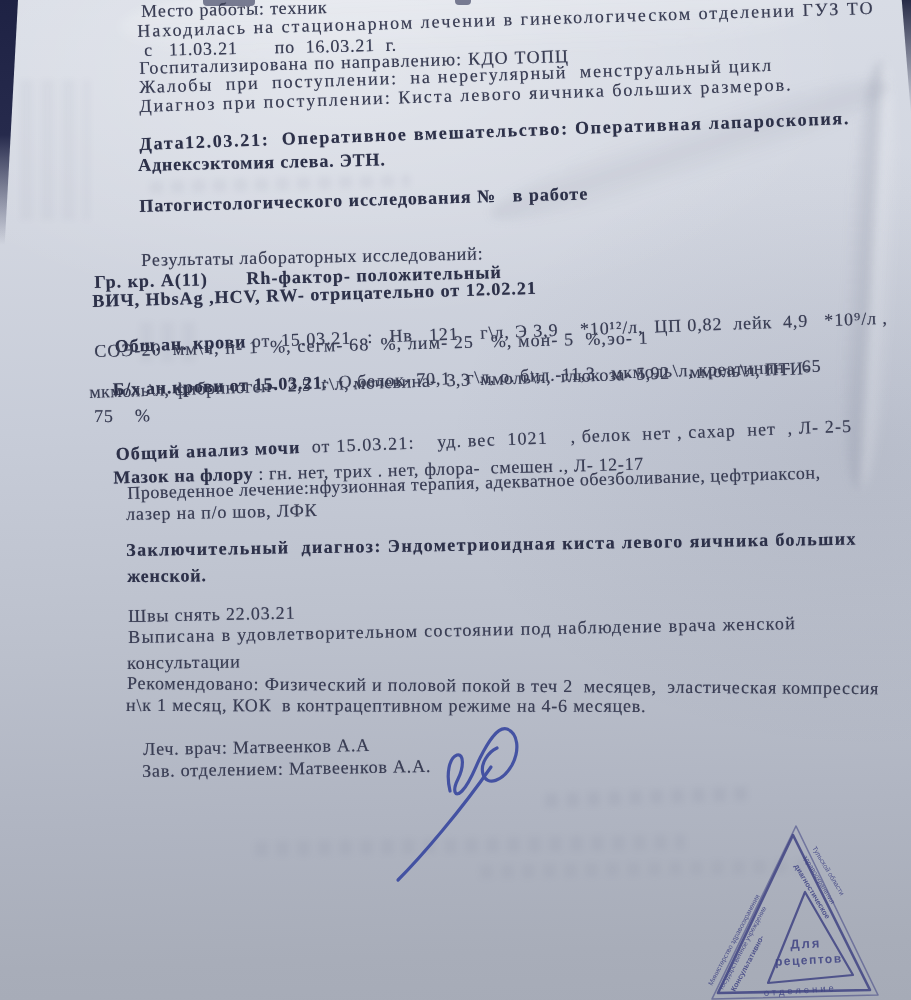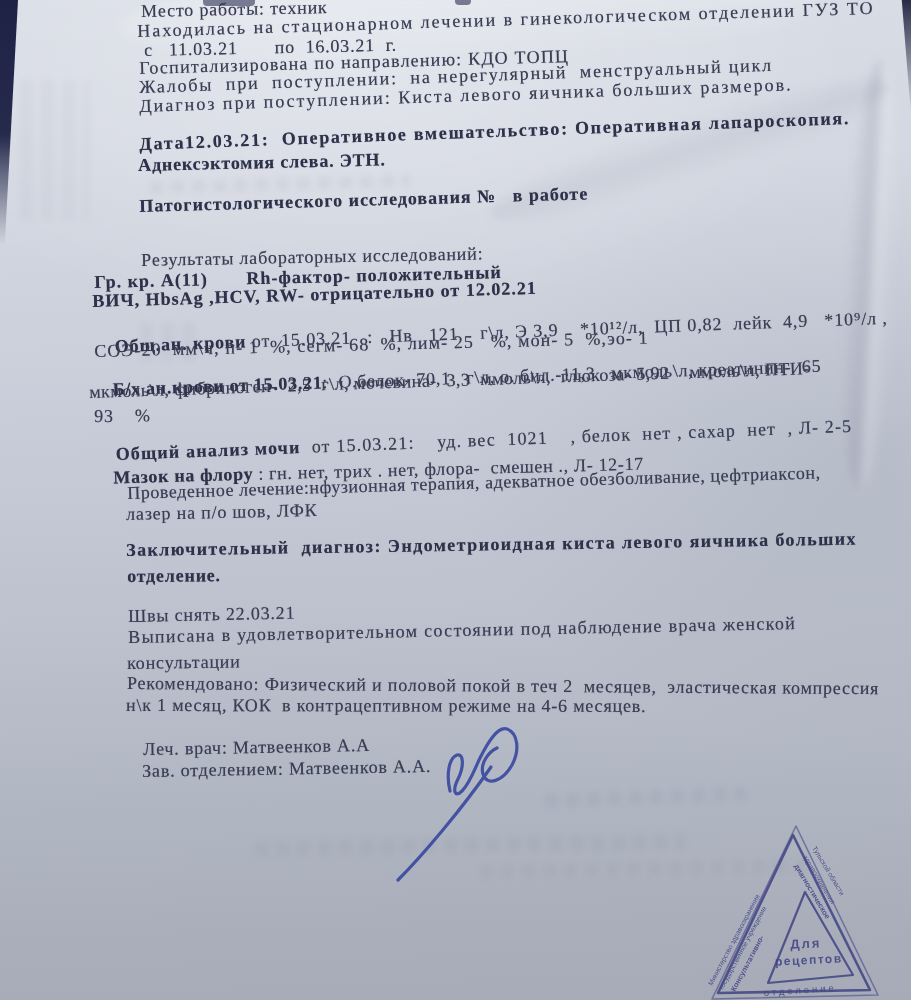--- a/index.html
+++ b/index.html
@@ -70,32 +70,32 @@
   <div class="line b" style="left:94px;top:272px;transform:rotate(-1.4deg);letter-spacing:1px;">Гр. кр. А(11)       Rh-фактор- положительный</div>
   <div class="line b" style="left:92px;top:291px;transform:rotate(-1.7deg);letter-spacing:1px;">ВИЧ, HbsAg ,HCV, RW- отрицательно от 12.02.21</div>
   <div class="line" style="left:92px;top:317px;transform:rotate(-2.1deg);letter-spacing:.9px;">
     <span class="b">Общ.ан. крови</span><span> от  15.03.21   :   Нв   121    г\л, Э 3,9    *10¹²/л,  ЦП 0,82  лейк  4,9   *10⁹/л ,</span>
   </div>
   <div class="line" style="left:94px;top:341px;transform:rotate(-1.4deg);letter-spacing:1.1px;">СОЭ-20  мм\ч, п- 1  %, сегм- 68  %, лим- 25   %, мон- 5  %,эо- 1</div>
   <div class="line" style="left:91px;top:360px;transform:rotate(-1.9deg);letter-spacing:.7px;">
     <span class="b">Б/х ан.крови от 15.03.21</span><span>:  О.белок- 70,1   г\л, о. бил.-11,3   мкмоль\л, креатинин-  65</span>
   </div>
   <div class="line" style="left:89px;top:382px;transform:rotate(-1.9deg);letter-spacing:.45px;">мкмоль\л, фибриноген-  2,5  г\л, мочевина-  3,3  ммоль\л,  глюкоза- 5,92    ммоль\л, ПТИ-</div>
-  <div class="line" style="left:94px;top:406px;transform:rotate(-.6deg);">93    %</div>
+  <div class="line" style="left:94px;top:406px;transform:rotate(-.6deg);">75    %</div>
   <div class="line" style="left:92px;top:425px;transform:rotate(-2.2deg);letter-spacing:1.15px;">
     <span class="b">Общий анализ мочи</span><span>  от 15.03.21:    уд. вес  1021    , белок  нет , сахар  нет  , Л- 2-5</span>
   </div>
   <div class="line" style="left:92px;top:448px;transform:rotate(-1.5deg);letter-spacing:.65px;">
     <span class="b">Мазок на флору</span><span> : гн. нет, трих . нет, флора-  смешен ., Л- 12-17</span>
   </div>
 
   <div class="line" style="left:127px;top:483px;transform:rotate(-1.7deg);letter-spacing:.55px;">Проведенное лечение:нфузионная терапия, адекватное обезболивание, цефтриаксон,</div>
   <div class="line" style="left:126px;top:504px;transform:rotate(-1.2deg);">лазер на п/о шов, ЛФК</div>
   <div class="line b" style="left:126px;top:540px;transform:rotate(-.9deg);letter-spacing:1.4px;">Заключительный  диагноз: Эндометриоидная киста левого яичника больших</div>
-  <div class="line b" style="left:127px;top:566px;transform:rotate(-.5deg);">отделение.</div>
+  <div class="line b" style="left:127px;top:566px;transform:rotate(-.5deg);">женской.</div>
 
   <div class="line" style="left:128px;top:606px;transform:rotate(-1.2deg);">Швы снять 22.03.21</div>
   <div class="line" style="left:128px;top:627px;transform:rotate(-1.2deg);letter-spacing:1.3px;">Выписана в удовлетворительном состоянии под наблюдение врача женской</div>
   <div class="line" style="left:127px;top:653px;transform:rotate(-.8deg);">консультации</div>
   <div class="line" style="left:127px;top:673px;transform:rotate(.4deg);letter-spacing:.8px;">Рекомендовано: Физический и половой покой в теч 2  месяцев,  эластическая компрессия</div>
   <div class="line" style="left:126px;top:695px;transform:rotate(.1deg);letter-spacing:.8px;">н\к 1 месяц, КОК  в контрацептивном режиме на 4-6 месяцев.</div>
 
   <div class="line" style="left:143px;top:739px;transform:rotate(-1deg);">Леч. врач: Матвеенков А.А</div>
   <div class="line" style="left:142px;top:761px;transform:rotate(-1deg);">Зав. отделением: Матвеенков А.А.</div>
 

